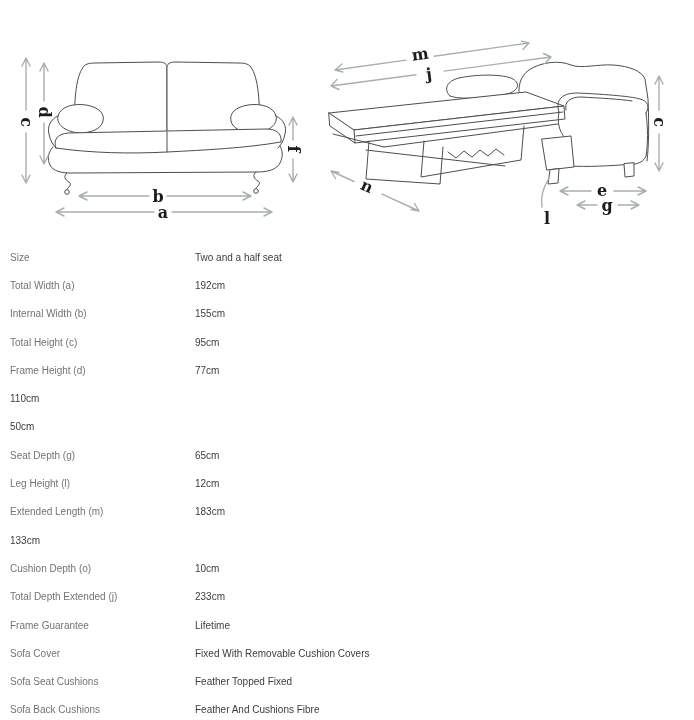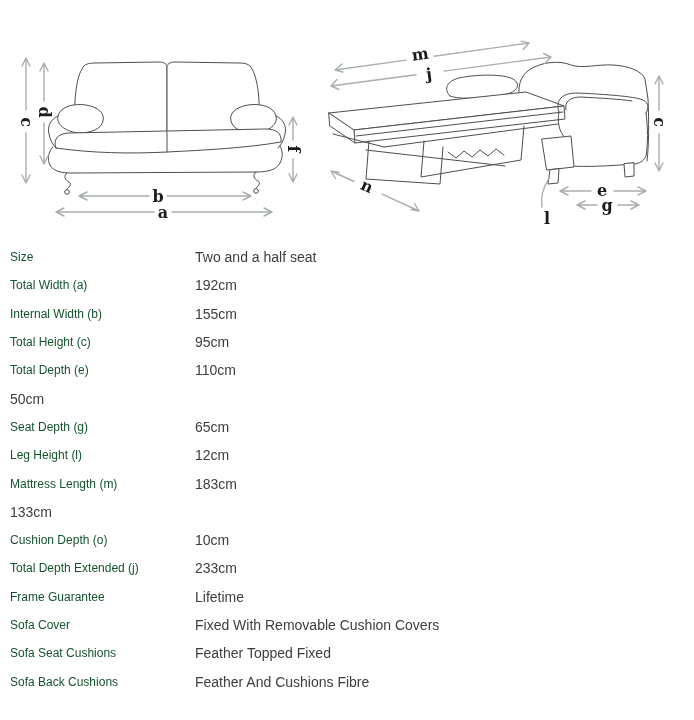--- a/index.html
+++ b/index.html
@@ -12,22 +12,22 @@
   .art path,.art line,.art polyline{fill:none;stroke:#4b4e50;stroke-width:1;stroke-linecap:round;stroke-linejoin:round;}
   .art .fillw{fill:#ffffff;}
   .art circle{fill:none;stroke:#4b4e50;stroke-width:1;}
   
   .arrows path,.arrows line{fill:none;stroke:#a9b0ab;stroke-width:1.4;stroke-linecap:round;stroke-linejoin:round;}
   
   .dim{font-family:"DejaVu Serif","Liberation Serif",serif;font-weight:bold;font-size:16px;fill:#1b1b1b;text-anchor:middle;dominant-baseline:central;}
   
   .spec-table{position:absolute;left:10px;top:243px;width:674px;}
   .spec-row{display:flex;align-items:center;height:28.3px;}
-  .spec-label{width:185px;flex:0 0 185px;font-size:12px;color:#14532d;}
-  .spec-value{font-size:14px;color:#3d3d3d;}
+  .spec-label{width:185px;flex:0 0 185px;font-size:10px;color:#737373;}
+  .spec-value{font-size:10px;color:#3d3d3d;}
 </style>
 </head>
 <body>
 
 <div class="canvas">
 
   <svg class="diagram-svg" width="694" height="242" viewBox="0 0 694 242">
 
     <g>
       <g class="art">
@@ -144,36 +144,39 @@
     </div>
     <div class="spec-row">
       <div class="spec-label">Internal Width (b)</div>
       <div class="spec-value">155cm</div>
     </div>
     <div class="spec-row">
       <div class="spec-label">Total Height (c)</div>
       <div class="spec-value">95cm</div>
     </div>
     <div class="spec-row">
-      <div class="spec-label">Total Depth (e)</div>
+      <div class="spec-label">Frame Height (d)</div>
+      <div class="spec-value">77cm</div>
+    </div>
+    <div class="spec-row">
       <div class="spec-value">110cm</div>
     </div>
     <div class="spec-row">
       <div class="spec-value">50cm</div>
     </div>
     <div class="spec-row">
       <div class="spec-label">Seat Depth (g)</div>
       <div class="spec-value">65cm</div>
     </div>
     <div class="spec-row">
       <div class="spec-label">Leg Height (l)</div>
       <div class="spec-value">12cm</div>
     </div>
     <div class="spec-row">
-      <div class="spec-label">Mattress Length (m)</div>
+      <div class="spec-label">Extended Length (m)</div>
       <div class="spec-value">183cm</div>
     </div>
     <div class="spec-row">
       <div class="spec-value">133cm</div>
     </div>
     <div class="spec-row">
       <div class="spec-label">Cushion Depth (o)</div>
       <div class="spec-value">10cm</div>
     </div>
     <div class="spec-row">

